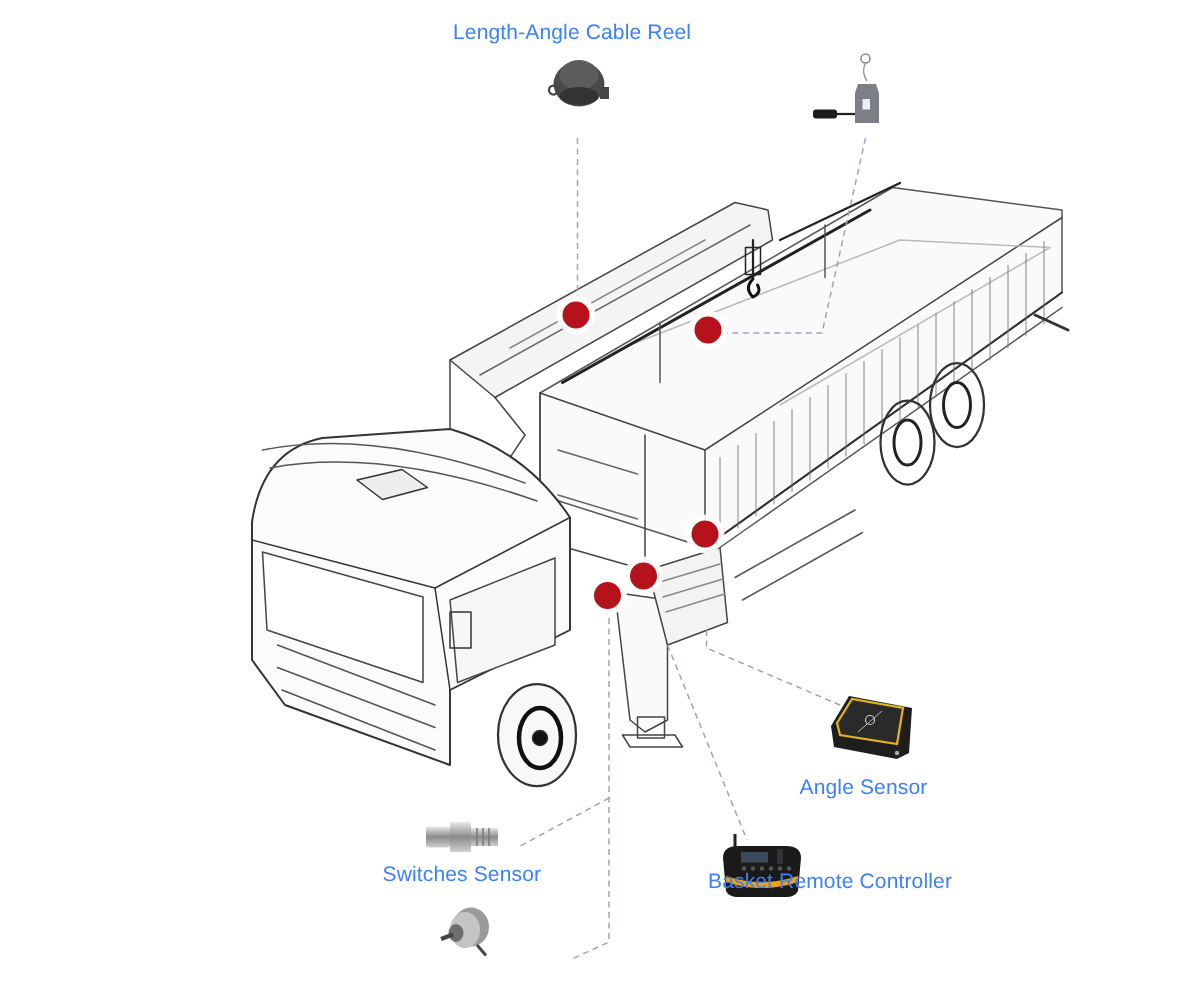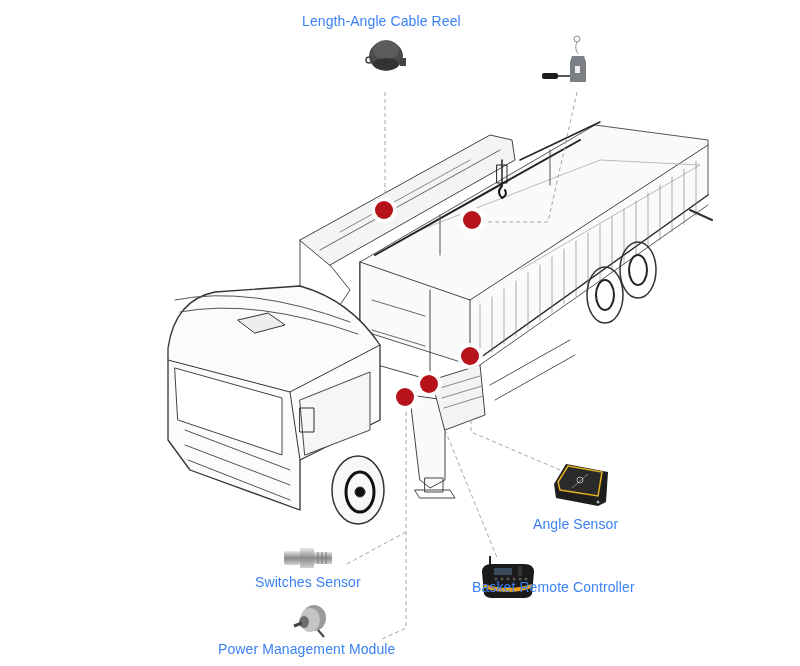--- a/index.html
+++ b/index.html
@@ -189,15 +189,14 @@
   </svg>
   <div class="label" style="left:425px;top:579px;margin-left:47px;">Basket Remote Controller</div>
 
   <svg class="product" style="left:290px;top:602px;" width="40" height="38" viewBox="0 0 40 38">
     <ellipse cx="24" cy="16" rx="12" ry="13" fill="#9b9b9b"></ellipse>
     <ellipse cx="20" cy="18" rx="10" ry="12" fill="#c4c4c4"></ellipse>
     <ellipse cx="14" cy="20" rx="5" ry="6" fill="#6e6e6e"></ellipse>
     <line x1="4" y1="24" x2="12" y2="21" stroke="#444" stroke-width="3"></line>
     <line x1="28" y1="28" x2="34" y2="35" stroke="#444" stroke-width="2"></line>
   </svg>
-  <div class="label" style="left:218px;top:641px;">Power Management Module</div>
 
 </div>
 
 </body></html>

